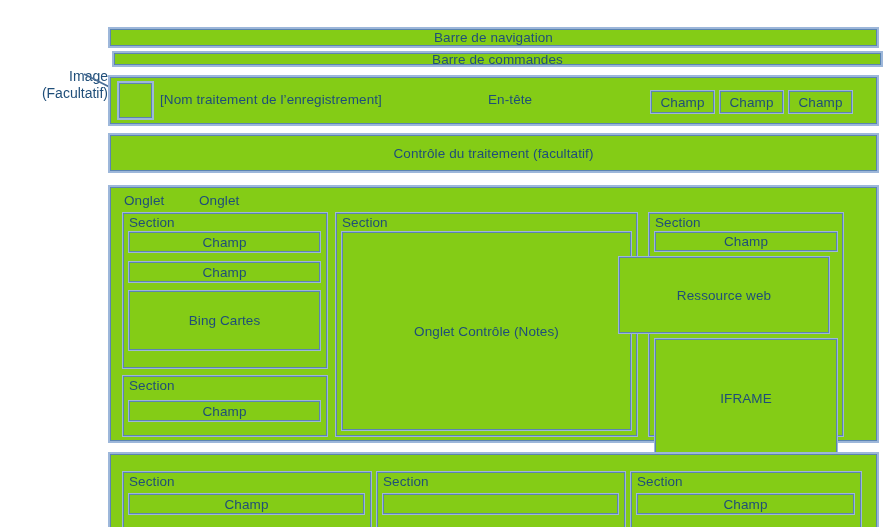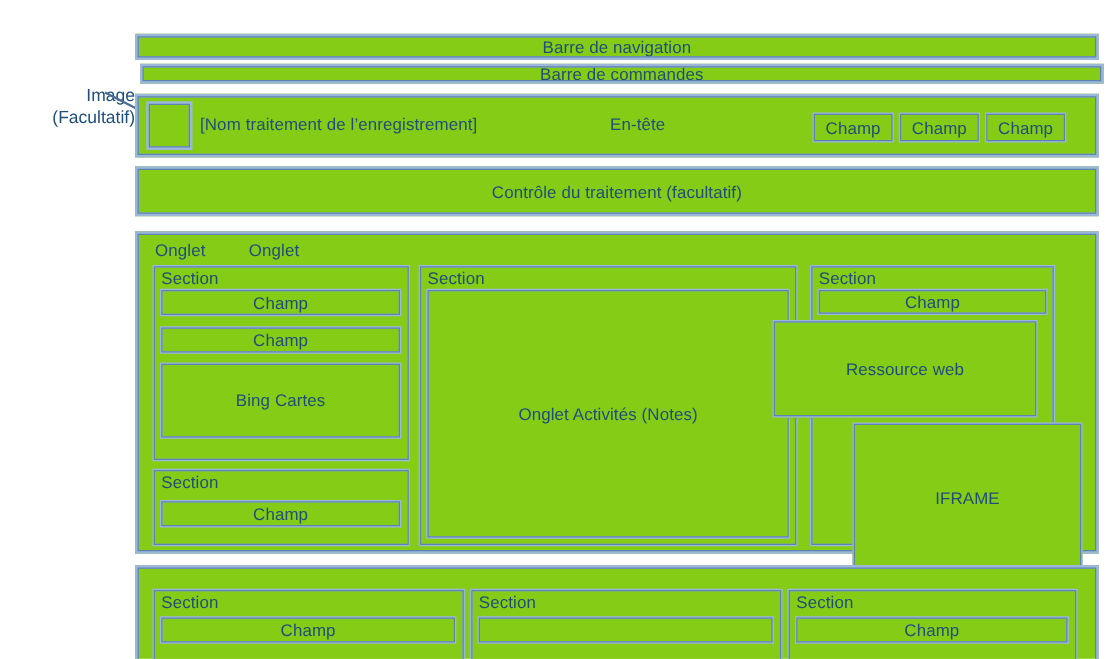--- a/index.html
+++ b/index.html
@@ -112,33 +112,33 @@
   <span class="lbl sec">Section</span>
 </div>
 <div class="wf thin center" style="left:128px;top:400px;width:193px;height:22px;">
   <span class="lbl">Champ</span>
 </div>
 
 <div class="wf thin" style="left:335px;top:212px;width:303px;height:225px;">
   <span class="lbl sec">Section</span>
 </div>
 <div class="wf thin center" style="left:341px;top:231px;width:291px;height:200px;">
-  <span class="lbl">Onglet Activités (Notes)</span>
+  <span class="lbl">Onglet Contrôle (Notes)</span>
 </div>
 
 <div class="wf thin" style="left:648px;top:212px;width:196px;height:225px;">
   <span class="lbl sec">Section</span>
 </div>
 <div class="wf thin center" style="left:654px;top:231px;width:184px;height:21px;">
   <span class="lbl">Champ</span>
 </div>
 <div class="wf thin center" style="left:618px;top:256px;width:212px;height:78px;">
   <span class="lbl">Ressource web</span>
 </div>
-<div class="wf thin center" style="left:654px;top:338px;width:184px;height:120px;margin-left:28px;">
+<div class="wf thin center" style="left:654px;top:338px;width:184px;height:120px;">
   <span class="lbl">IFRAME</span>
 </div>
 
 <div class="wf" style="left:108px;top:452px;width:771px;height:110px;"></div>
 
 <div class="wf thin" style="left:122px;top:471px;width:250px;height:80px;">
   <span class="lbl sec">Section</span>
 </div>
 <div class="wf thin center" style="left:128px;top:493px;width:237px;height:22px;">
   <span class="lbl">Champ</span>

